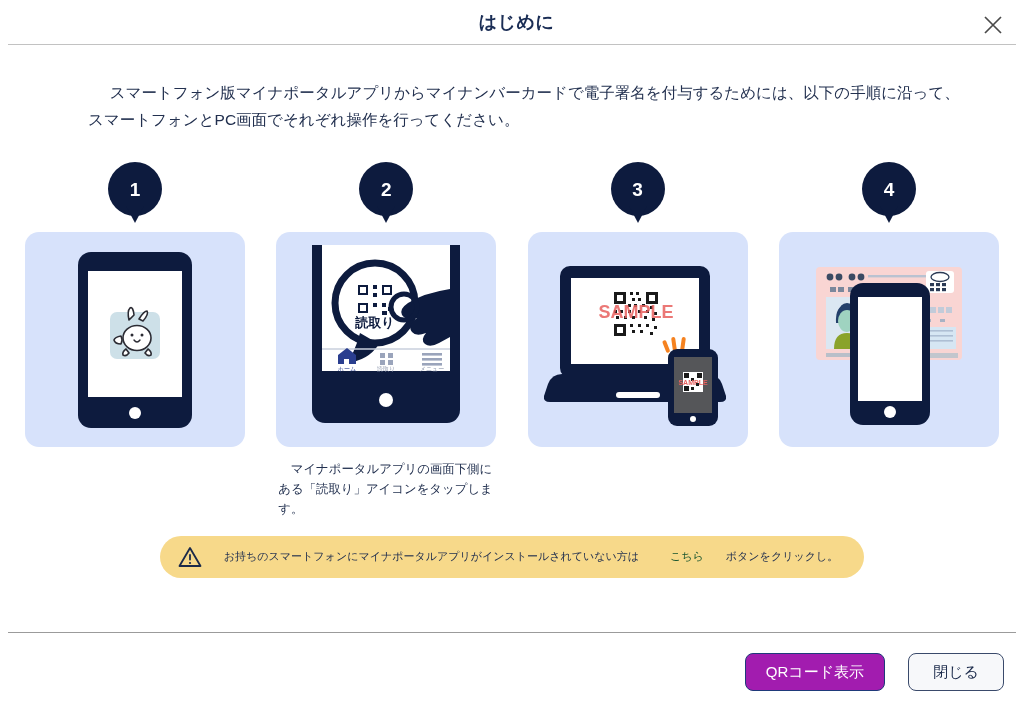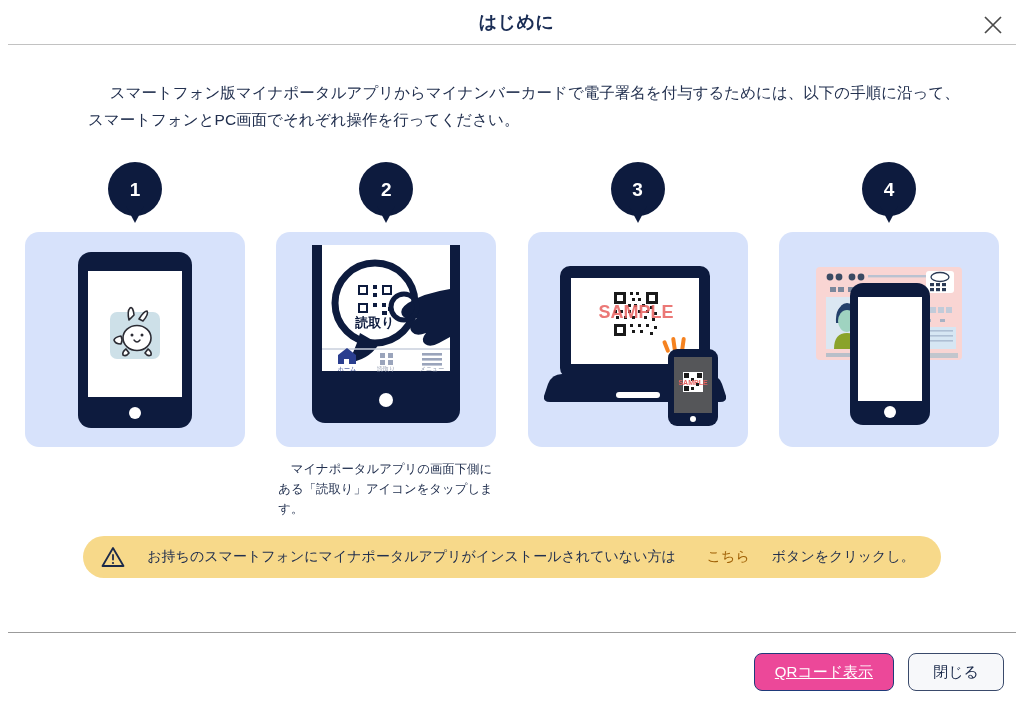--- a/index.html
+++ b/index.html
@@ -128,25 +128,25 @@
     margin-top: 16px;
   }
   .notice {
     background: #f7d98a;
     border-radius: 24px;
     height: 42px;
     display: flex;
     align-items: center;
     gap: 22px;
     padding: 0 26px 0 18px;
-    font-size: 14px;
+    font-size: 11px;
     color: #22304f;
   }
   .notice .link {
-    color: #a16207;
+    color: #14532d;
     text-decoration: none;
     cursor: pointer;
     margin-left: 9px;
   }
   .warn-icon { display:block; flex: 0 0 auto; }
 
   
   .footer-rule {
     margin: 0 8px;
     height: 1px;
@@ -161,31 +161,31 @@
   }
   .btn {
     font-family: inherit;
     font-size: 15px;
     border-radius: 8px;
     padding: 9px 20px;
     cursor: pointer;
     line-height: 1.2;
   }
   .btn-primary {
-    background: #ec4899;
+    background: #a21caf;
     color: #fff;
     border: 1px solid #1f3a7a;
     min-width: 132px;
-    text-decoration: underline;
   }
   .btn-secondary {
     background: #f7f8fa;
     color: #1b2a4a;
     border: 1px solid #3a4a6b;
     min-width: 96px;
+    margin-left: 9px;
   }
 </style>
 </head>
 <body>
 
 <div class="dialog">
 
   <div class="header">
     <div class="dialog-title">はじめに</div>
     <button class="close-btn" aria-label="close">

